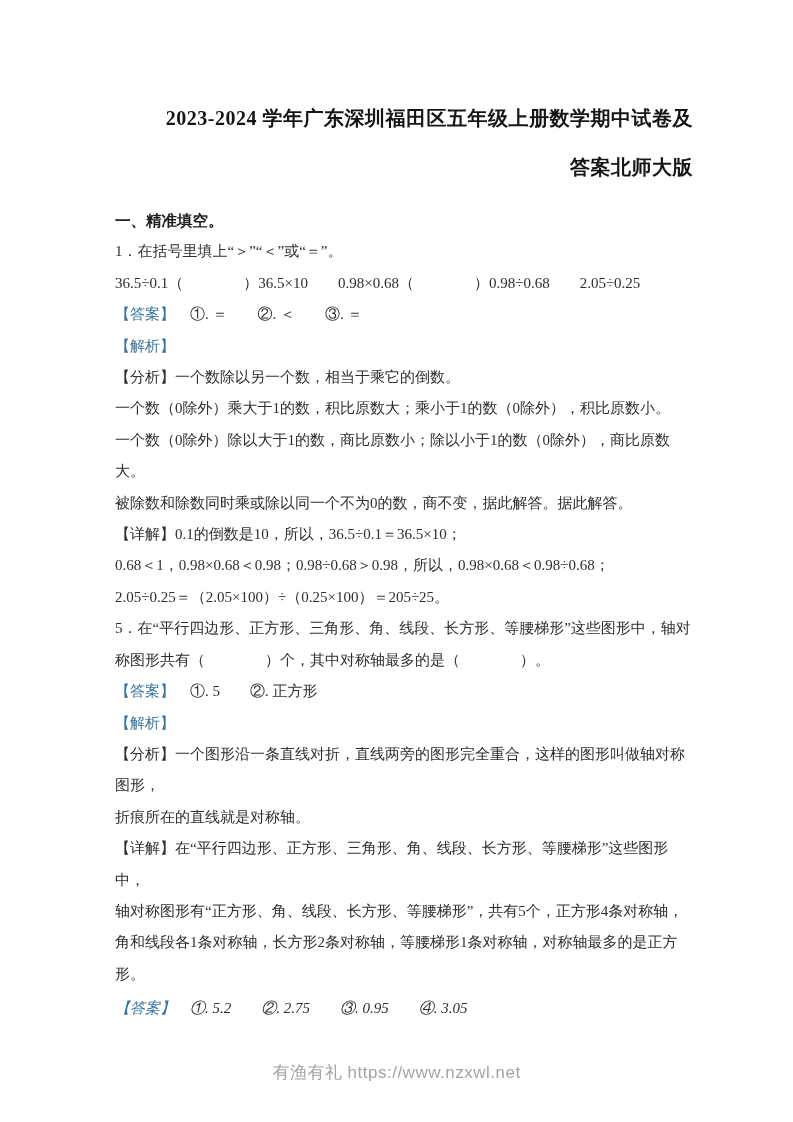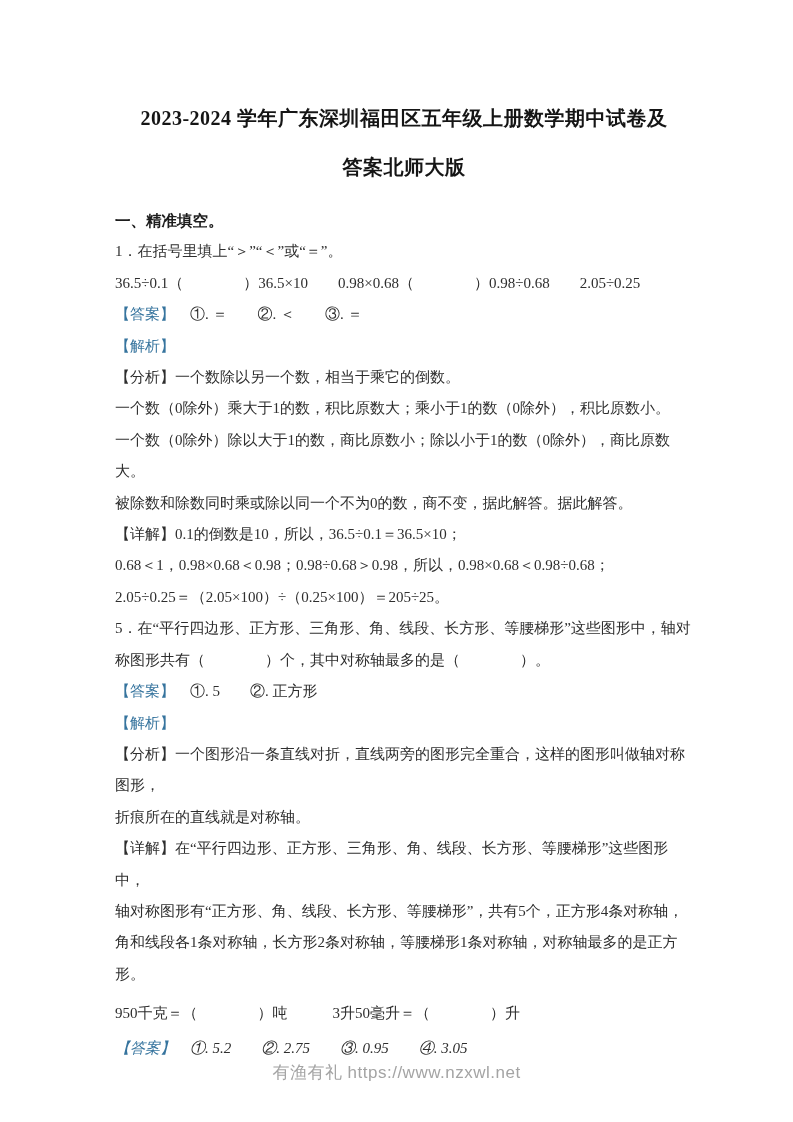--- a/index.html
+++ b/index.html
@@ -7,21 +7,21 @@
     position:relative;
     width:793px; height:1122px;
     background:#ffffff;
     overflow:hidden;
     font-family:"Liberation Serif","DejaVu Serif",serif;
     color:#2e2e2e;
   }
   .content {
     position:absolute; left:115px; top:0; width:578px;
   }
-  .title-block { margin-top:94px; text-align:center; }
+  .title-block { margin-top:94px; text-align:right; }
   .title-line {
     font-size:20px; font-weight:bold; line-height:49px; color:#151515;
     margin:0; letter-spacing:0.5px;
   }
   .section-heading {
     margin:13px 0 0 0;
     font-size:15.5px; font-weight:bold; line-height:31.4px; color:#1d1d1d;
   }
   .line {
     margin:0; font-size:15px; line-height:31.4px;
@@ -70,21 +70,20 @@
 
     <p class="line"><span class="ans-label">【答案】</span><span>　①. 5　　②. 正方形</span></p>
     <p class="line"><span class="ans-label">【解析】</span></p>
 
     <p class="line">【分析】一个图形沿一条直线对折，直线两旁的图形完全重合，这样的图形叫做轴对称图形，</p>
     <p class="line">折痕所在的直线就是对称轴。</p>
     <p class="line">【详解】在“平行四边形、正方形、三角形、角、线段、长方形、等腰梯形”这些图形中，</p>
     <p class="line">轴对称图形有“正方形、角、线段、长方形、等腰梯形”，共有5个，正方形4条对称轴，</p>
     <p class="line">角和线段各1条对称轴，长方形2条对称轴，等腰梯形1条对称轴，对称轴最多的是正方形。</p>
 
-    <p class="line gap8">950千克＝（　　　　）吨　　　3升50毫升＝（　　　　）升</p>
 
     <p class="line gap3"><span class="ans-label">【答案】</span><span>　①. 5.2　　②. 2.75　　③. 0.95　　④. 3.05</span></p>
     <p class="line"></p>
 
   </div>
 
   <div class="footer">
     <span>有渔有礼 https://www.nzxwl.net</span>
   </div>
 </div>

